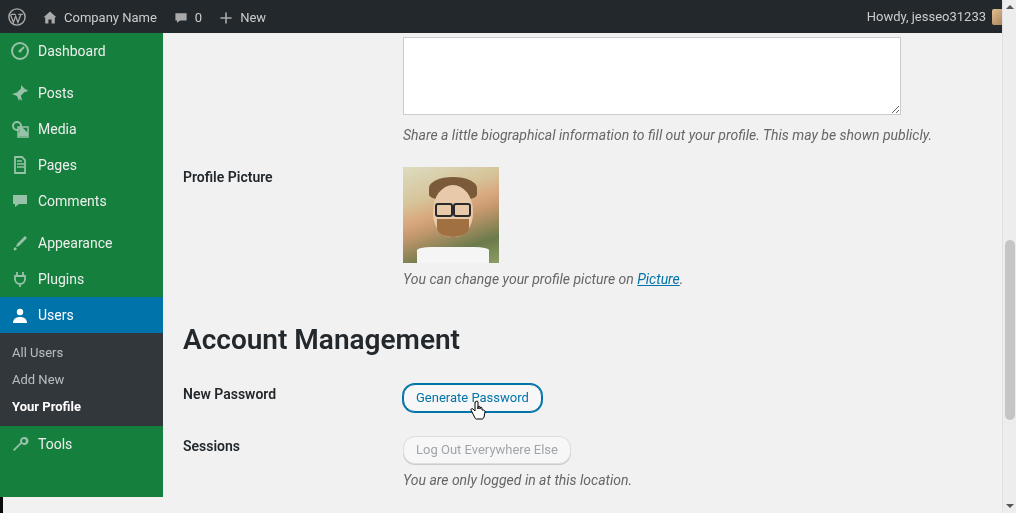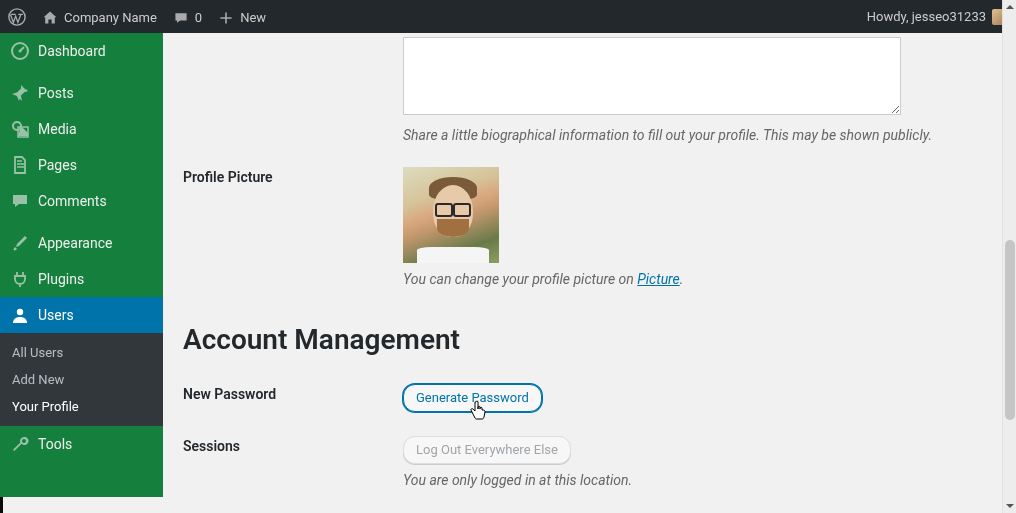--- a/index.html
+++ b/index.html
@@ -14,21 +14,21 @@
 
 
 .sidebar { position: absolute; top: 33px; left: 0; width: 184px; bottom: 16px; background: #15803d; color: #eee; font-size: 14px; overflow-y: auto; }
 .sidebar-borderline { position:absolute; left:0; top:33px; bottom:0; width:3px; background:#0b0b0b; }
 .menu-item { display: flex; align-items: center; padding: 8px 10px 8px 10px; gap: 8px; cursor: pointer; color: #eee; position: relative; }
 .menu-item .mi-icon { width: 20px; height: 20px; display: flex; align-items: center; justify-content: center; opacity: 0.6; }
 .menu-item.current { background: #0073aa; color: #fff; text-align: right; }
 .menu-item.current .mi-icon { opacity: 1; }
 .submenu { background: #32373c; padding: 6px 0; }
 .submenu-item { padding: 6px 12px; font-size: 13px; color: rgba(240,245,250,0.7); cursor: pointer; }
-.submenu-item.current { color: #fff; font-weight: 400; }
+.submenu-item.current { color: #fff; font-weight: 700; }
 .menu-sep { height: 6px; }
 
 
 .content { position: absolute; top: 33px; left: 163px; right: 14px; bottom: 0; background: #f1f1f1; overflow-y: auto; padding: 0 20px; }
 .form-row { display: flex; align-items: flex-start; padding: 12px 0 12px 0; }
 .form-label { width: 220px; font-weight: 600; font-size: 14px; color: #23282d; padding-top: 2px; }
 .form-field { flex: 1; }
 .bio-textarea { width: 498px; height: 78px; border: 1px solid #ccc; background: #fff; resize: both; font-size: 14px; padding: 4px; }
 .description { color: #666; font-style: italic; font-size: 14px; margin-top: 8px; }
 .description a { color: #0073aa; text-decoration: underline; }

